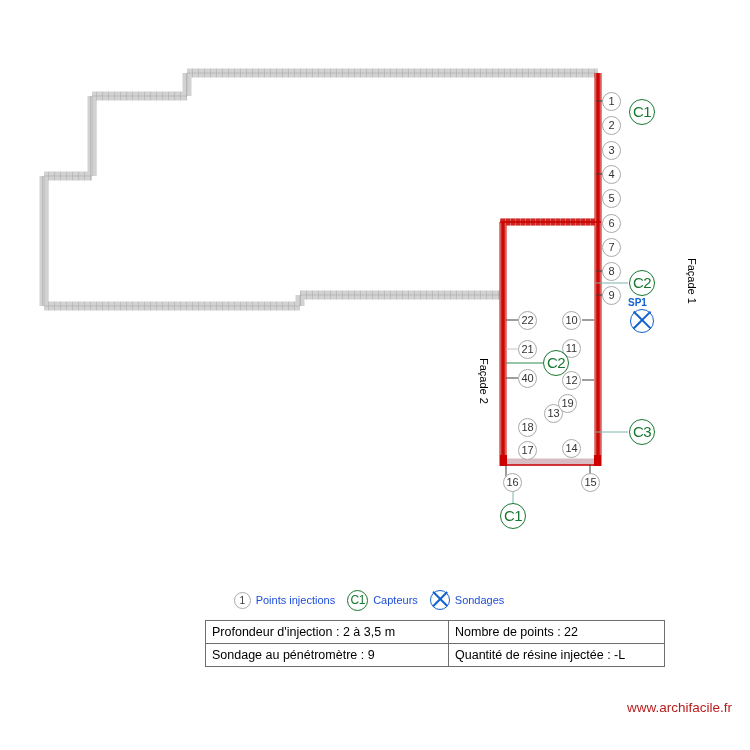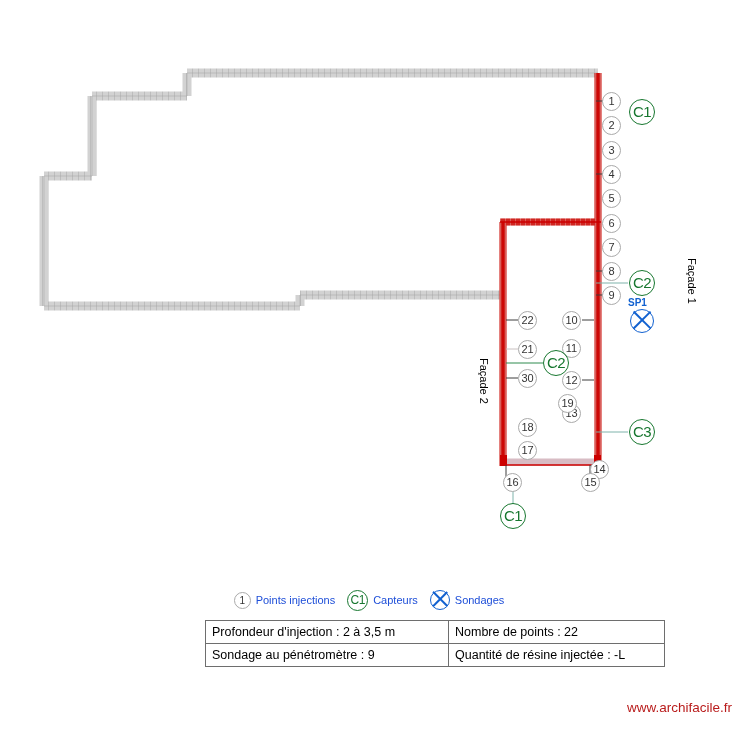--- a/index.html
+++ b/index.html
@@ -172,29 +172,29 @@
 <div class="pt" style="left:602px;top:165px;">4</div>
 <div class="pt" style="left:602px;top:189px;">5</div>
 <div class="pt" style="left:602px;top:214px;">6</div>
 <div class="pt" style="left:602px;top:238px;">7</div>
 <div class="pt" style="left:602px;top:262px;">8</div>
 <div class="pt" style="left:602px;top:286px;">9</div>
 
 <div class="pt" style="left:562px;top:311px;">10</div>
 <div class="pt" style="left:562px;top:339px;">11</div>
 <div class="pt" style="left:562px;top:371px;">12</div>
-<div class="pt" style="left:562px;top:404px;">13</div>
-<div class="pt" style="left:562px;top:460px;margin-left:28px;">14</div>
+<div class="pt" style="left:544px;top:404px;">13</div>
+<div class="pt" style="left:562px;top:439px;">14</div>
 <div class="pt" style="left:581px;top:473px;">15</div>
 <div class="pt" style="left:503px;top:473px;">16</div>
 
 <div class="pt" style="left:518px;top:441px;">17</div>
 <div class="pt" style="left:518px;top:418px;">18</div>
 <div class="pt" style="left:518px;top:394px;margin-left:40px;">19</div>
-<div class="pt" style="left:518px;top:369px;">30</div>
+<div class="pt" style="left:518px;top:369px;">40</div>
 <div class="pt" style="left:518px;top:340px;">21</div>
 <div class="pt" style="left:518px;top:311px;">22</div>
 
 <div class="cap" style="left:629px;top:99px;">C1</div>
 <div class="cap" style="left:629px;top:270px;">C2</div>
 <div class="cap" style="left:543px;top:350px;">C2</div>
 <div class="cap" style="left:629px;top:419px;">C3</div>
 <div class="cap" style="left:500px;top:503px;">C1</div>
 
 <div class="sndlabel" style="left:628px;top:297px;">SP1</div>

